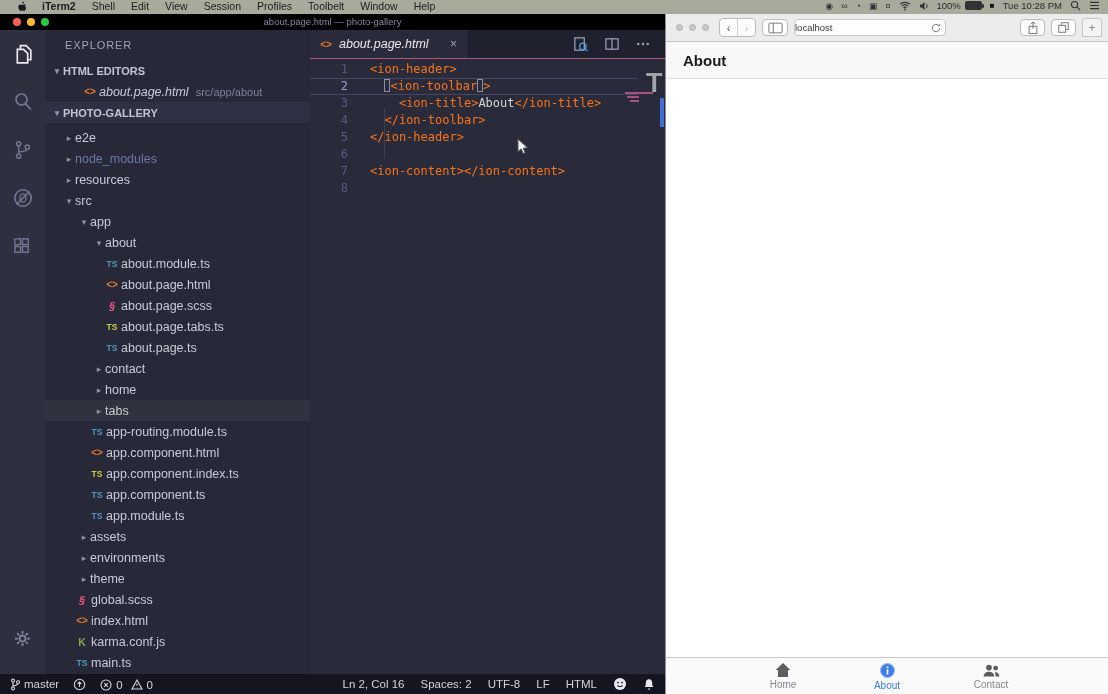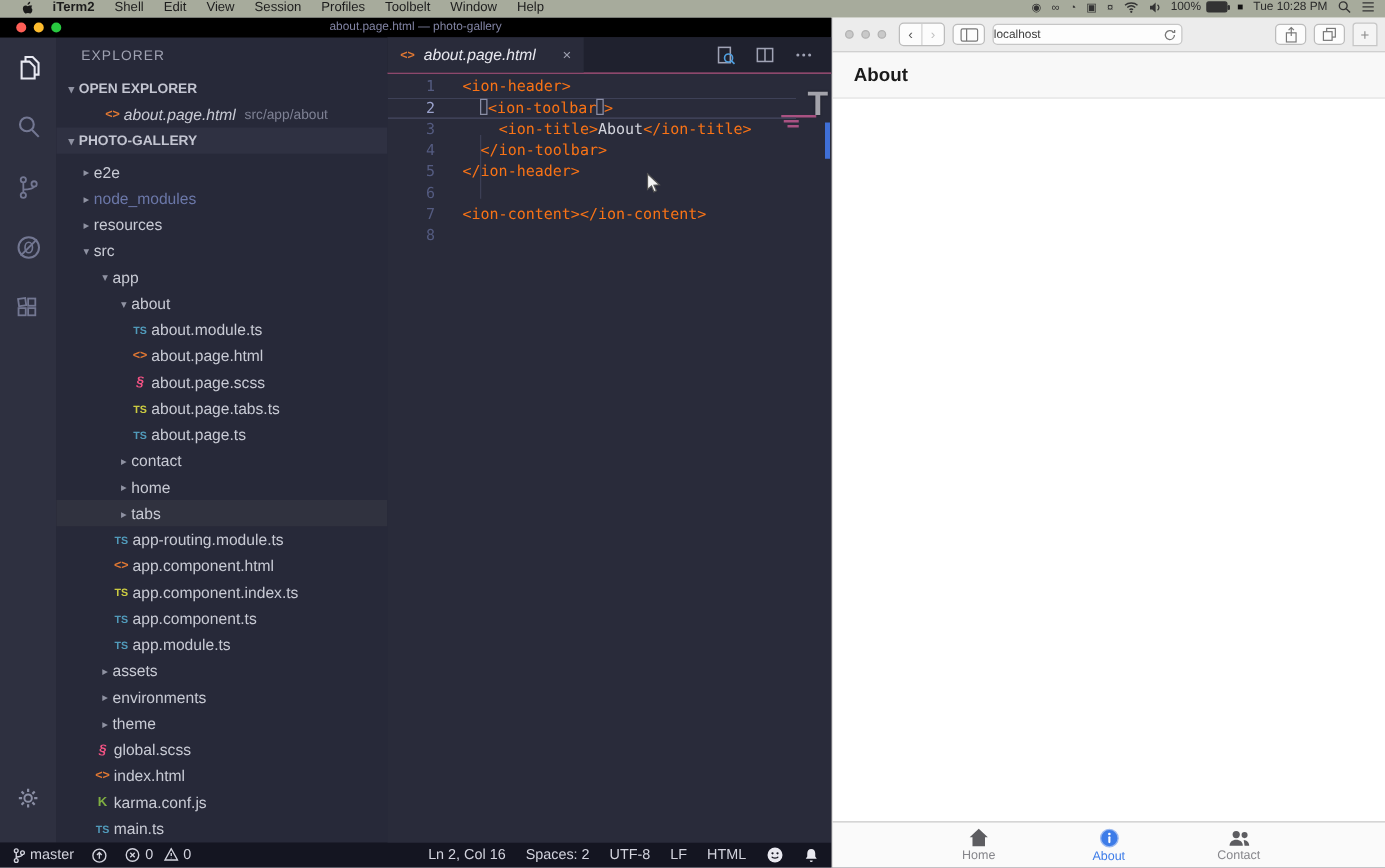--- a/index.html
+++ b/index.html
@@ -71,21 +71,21 @@
   .chbox{display:inline-block;width:6px;height:13px;border:1px solid #8a8ea6;vertical-align:-2px;box-sizing:border-box}
   .indent-guide{position:absolute;left:74px;top:49px;width:1px;height:51px;background:#3c3f55}
   .mm{position:absolute;height:2px;background:#c0598f;opacity:.85}
   .ghost-t{position:absolute;left:336px;top:40px;font-size:27px;font-weight:bold;color:#a3a3ab;line-height:1;
            font-family:"Liberation Sans",sans-serif;text-shadow:0 0 2px rgba(0,0,0,.4)}
   .scroll-thumb{position:absolute;left:350px;top:68px;width:4px;height:29px;background:#3f6fd6}
 
   .statusbar{height:20px;background:#141521;color:#d2d3dd;display:flex;align-items:center;
              font-size:11.5px;padding:0 10px;flex:0 0 auto;gap:6px}
   .st-item{display:flex;align-items:center;gap:4px;white-space:nowrap}
-  .st-left{display:flex;align-items:flex-start;gap:14px}
+  .st-left{display:flex;align-items:flex-end;gap:14px}
   .st-right{margin-left:auto;display:flex;align-items:center;gap:16px}
 
   
   .safari{position:absolute;left:665px;top:14px;width:443px;height:680px;background:#fff;
           display:flex;flex-direction:column;border-left:1px solid #909090;box-sizing:border-box;z-index:5}
   .sf-toolbar{height:28px;background:#ececec;border-bottom:1px solid #c6c6c6;display:flex;align-items:center;
               padding:0 6px;gap:6px;flex:0 0 auto;box-sizing:border-box}
   .sf-lights{display:flex;gap:6px;padding:0 4px}
   .sf-light{width:7px;height:7px;border-radius:50%;background:#c9c9c9;border:1px solid #b2b2b2;box-sizing:border-box}
   .sf-navgroup{display:flex;height:17px;border:1px solid #bcbcbc;border-radius:4px;background:#fcfcfc;overflow:hidden}
@@ -217,21 +217,21 @@
               <path d="M12 3.5v3M12 17.5v3M3.5 12h3M17.5 12h3M6 6l2.1 2.1M15.9 15.9L18 18M6 18l2.1-2.1M15.9 8.1L18 6"></path>
             </g>
           </svg>
         </div>
       </div>
 
     <div class="sidebar">
       <div class="sb-header">EXPLORER</div>
       <div class="srow hdr">
         <span class="arrow" style="padding-left:6px">▾</span>
-        <span>OPEN EXPLORER</span>
+        <span>HTML EDITORS</span>
       </div>
       <div class="srow" style="padding-left:36px">
         <span class="fi fi-html">&lt;&gt;</span>
         <span class="oe-name">about.page.html</span>
         <span class="oe-path">src/app/about</span>
       </div>
       <div class="srow hdr hl">
         <span class="arrow" style="padding-left:6px">▾</span>
         <span>PHOTO-GALLERY</span>
       </div>

